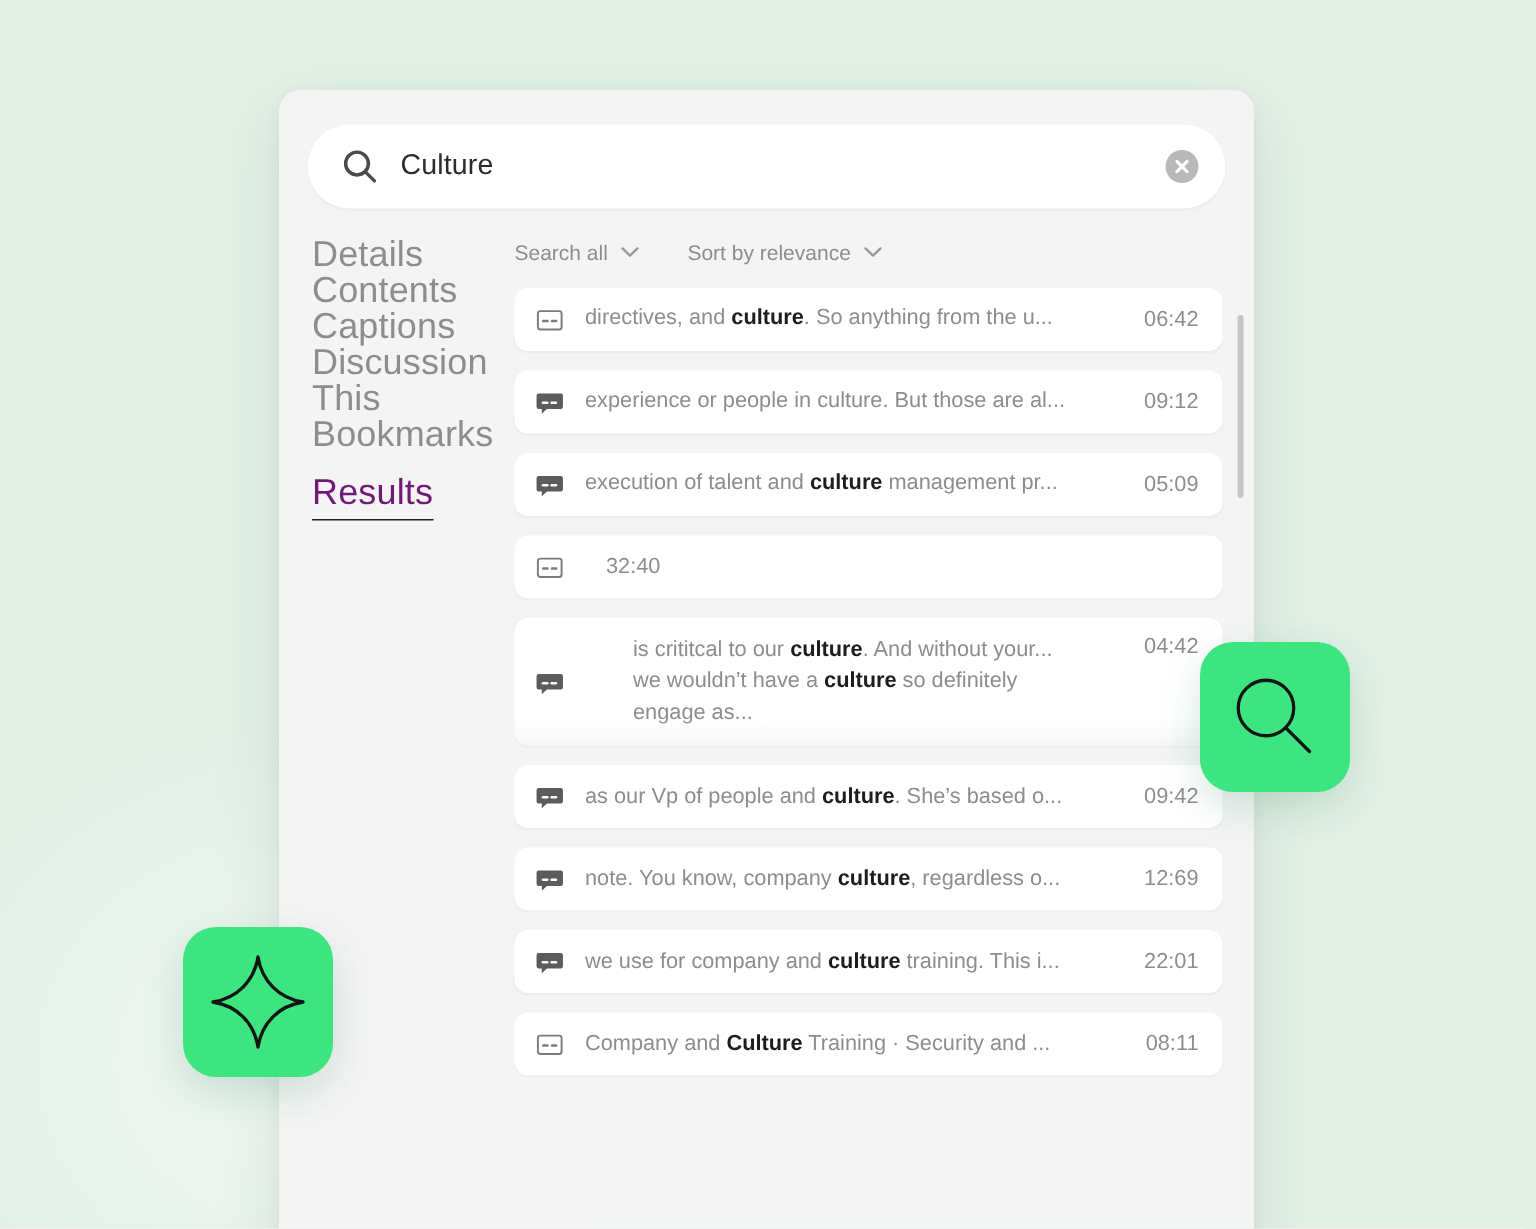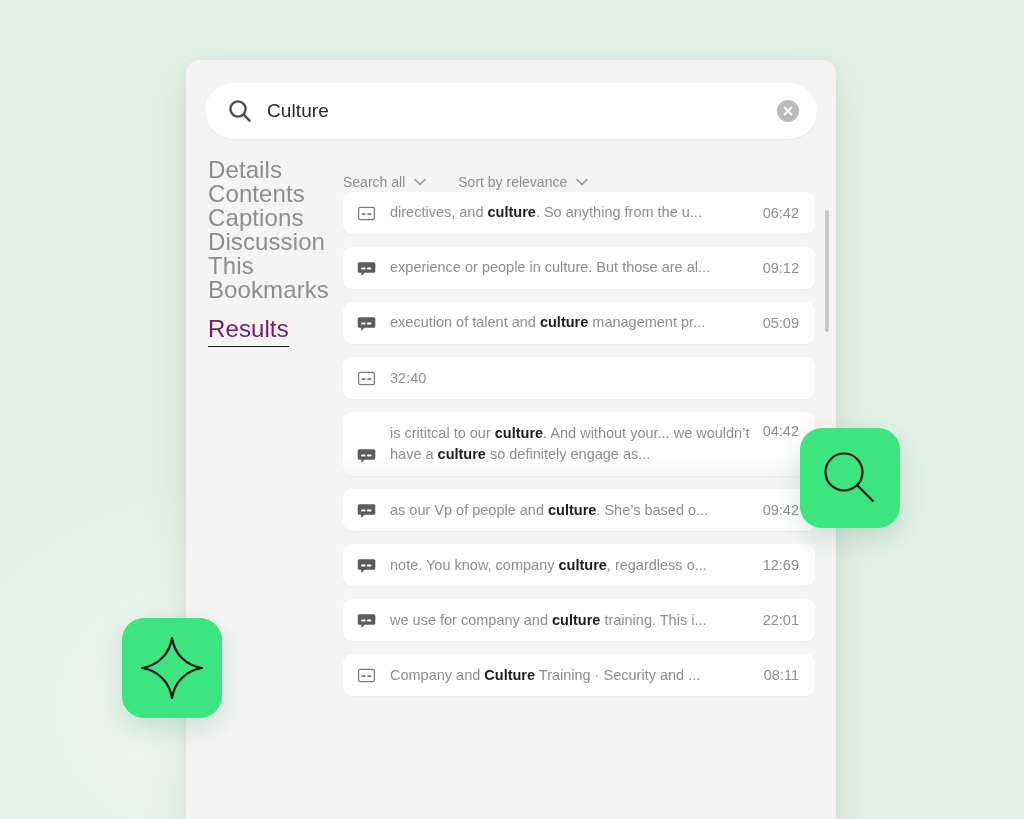--- a/index.html
+++ b/index.html
@@ -103,21 +103,21 @@
     color: #701a75;
     display: inline-block;
     border-bottom: 1.6px solid #1f1f1f;
     padding-bottom: 5px;
   }
 
   
   .filters {
     position: absolute;
     left: 157px;
-    top: 114px;
+    top: 100px;
     display: flex;
     align-items: center;
     gap: 32px;
   }
 
   .filter {
     display: flex;
     align-items: center;
     gap: 9px;
     font-size: 14px;
@@ -145,23 +145,24 @@
     margin-bottom: 13px;
     padding: 0 16px 0 14px;
     display: flex;
     align-items: center;
     min-height: 42px;
     cursor: pointer;
     box-shadow: 0 1px 1.5px rgba(0,0,0,0.04);
   }
   .result-row.two-line {
     min-height: 62px;
-    align-items: flex-end;
+    align-items: center;
     padding-top: 11px;
     padding-bottom: 11px;
+    gap: 32px;
   }
 
   .row-icon {
     width: 19px; height: 19px;
     flex: 0 0 auto;
     margin-right: 14px;
     display: flex; align-items: center; justify-content: center;
   }
   .result-row.two-line .row-icon { margin-top: 1px; }
   .row-icon svg { display: block; }
@@ -174,20 +175,21 @@
     white-space: nowrap;
     overflow: hidden;
   }
   .result-row.two-line .row-text { white-space: normal; }
   .row-text b { color: #1d1d1d; font-weight: 700; }
 
   .row-time {
     flex: 0 0 auto;
     font-size: 14.5px;
     color: #8d8d8d;
+    margin-left: 14px;
     white-space: nowrap;
   }
   .result-row.two-line .row-time { align-self: flex-start; }
 
   
   .row-fade {
     position: absolute;
     left: 0; right: 0; bottom: 0;
     height: 18px;
     border-radius: 0 0 9px 9px;

